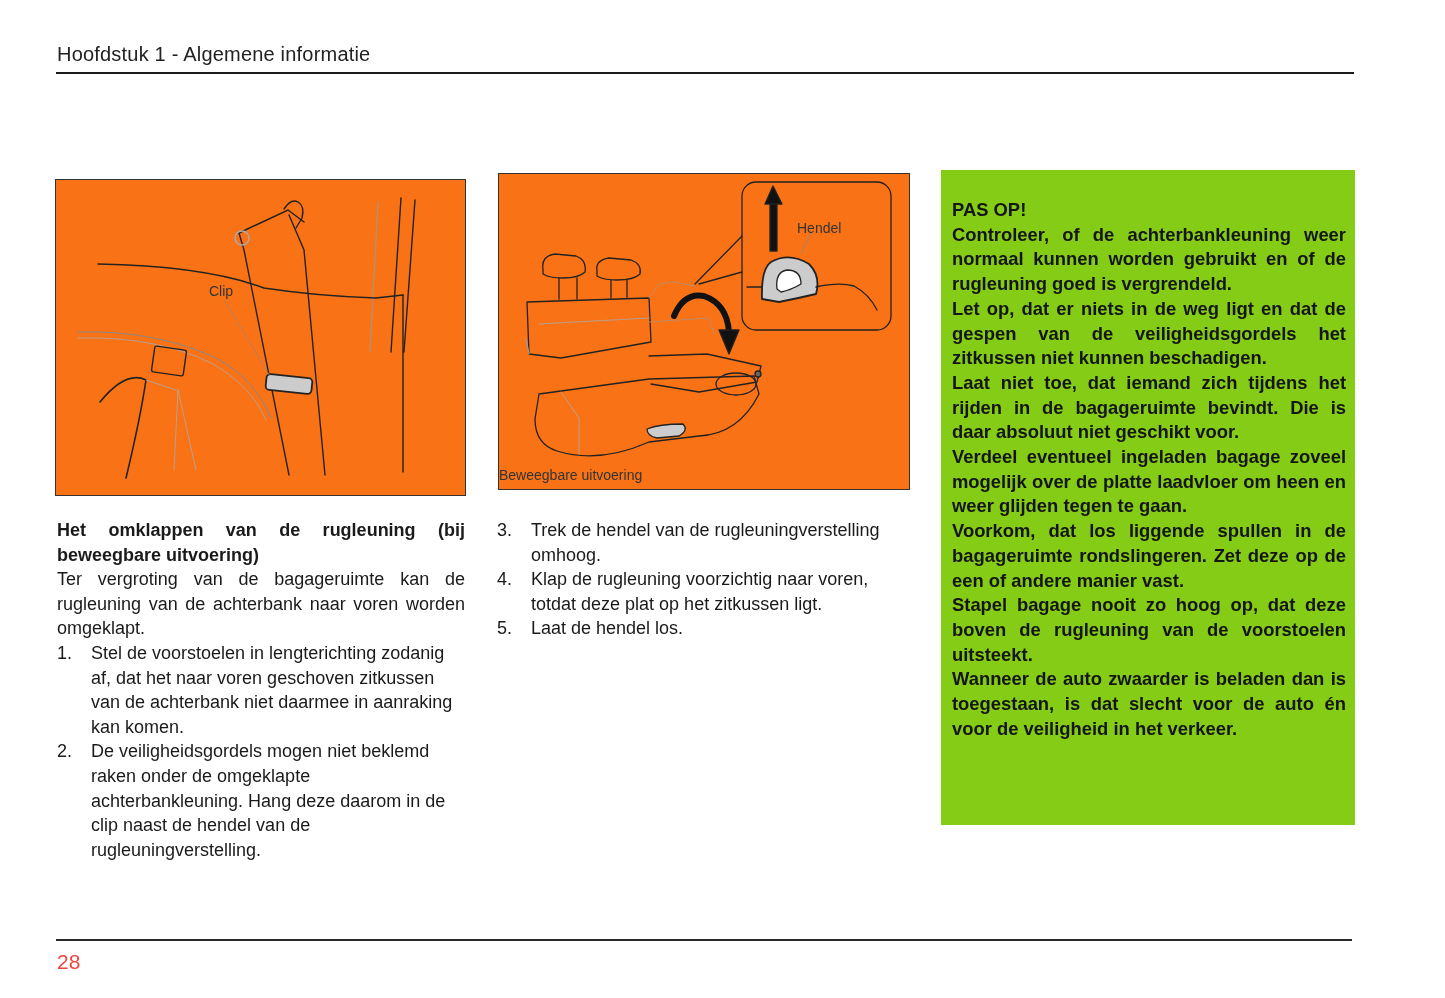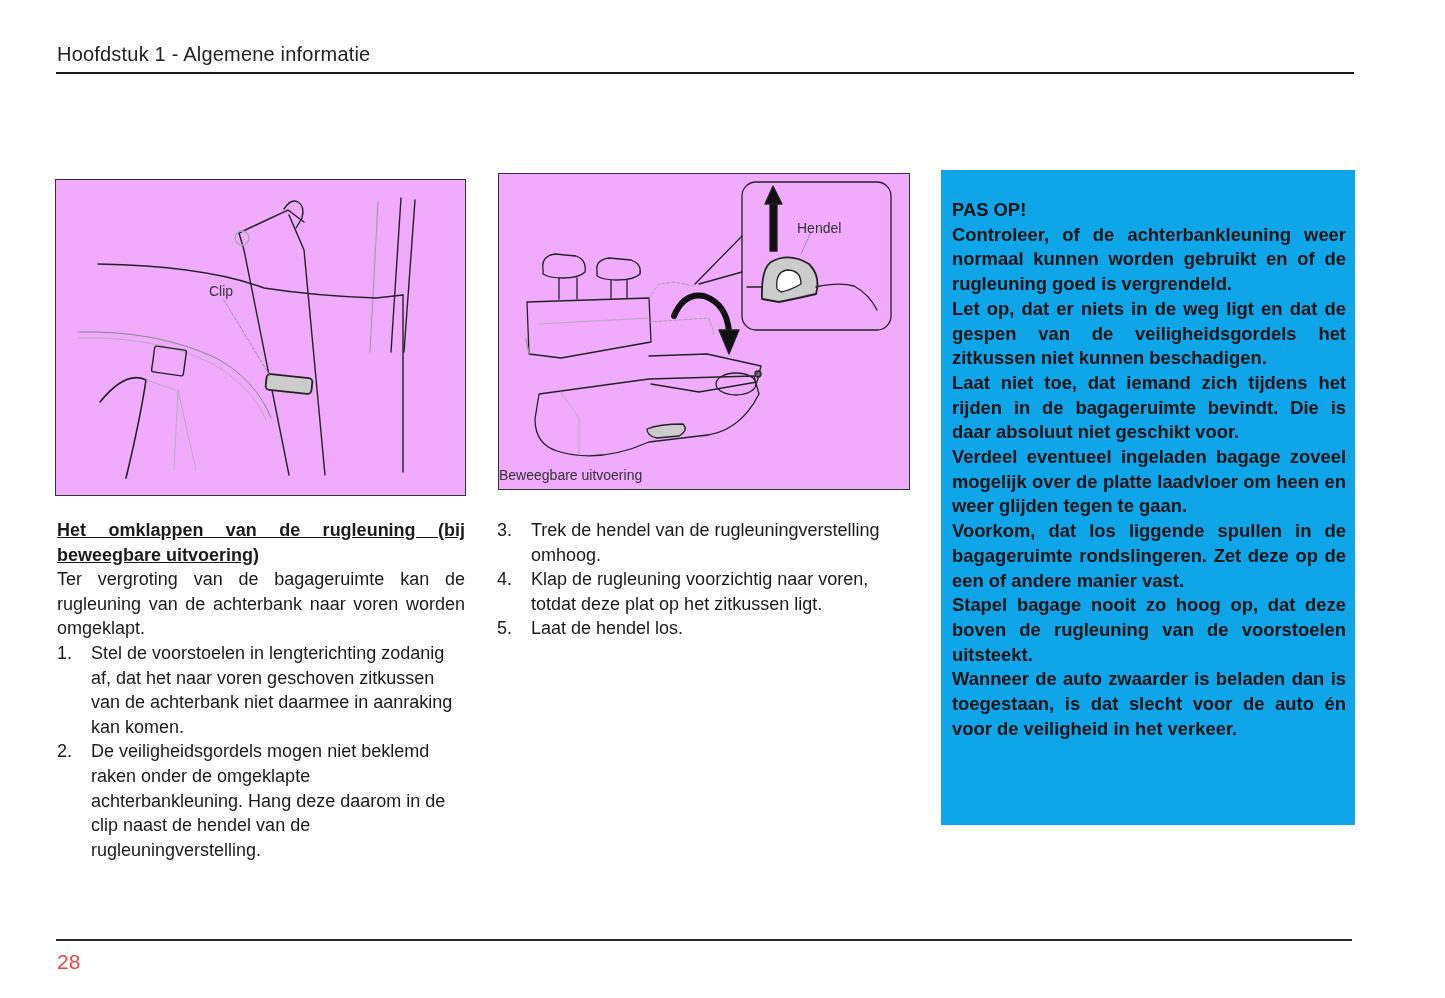--- a/index.html
+++ b/index.html
@@ -3,40 +3,40 @@
 <meta charset="utf-8">
 <style>
   html, body { margin: 0; padding: 0; background: #ffffff; }
   body { width: 1445px; height: 998px; position: relative; overflow: hidden;
          font-family: "Liberation Sans", sans-serif; color: #1a1a1a; }
   .header-title { position: absolute; left: 57px; top: 43px; font-size: 20px; letter-spacing: 0.2px; color: #222; }
   .header-rule { position: absolute; left: 56px; top: 72px; width: 1298px; height: 2px; background: #1a1a1a; }
   .footer-rule { position: absolute; left: 56px; top: 939px; width: 1296px; height: 2px; background: #2a2a2a; }
   .page-number { position: absolute; left: 57px; top: 950px; font-size: 21px; color: #ef4444; }
 
-  .figure { position: absolute; border: 1px solid #333; background: #f0abfc; }
+  .figure { position: absolute; border: 1px solid #333; background: #f97316; }
   .fig1 { left: 55px; top: 179px; width: 409px; height: 315px; }
   .fig2 { left: 498px; top: 173px; width: 410px; height: 315px; }
   .figure svg { position: absolute; left: 0; top: 0; }
   .fig-label { position: absolute; font-size: 14px; color: #333; }
   .fig1 .clip-label { left: 153px; top: 103px; }
   .fig2 .hendel-label { left: 298px; top: 46px; }
   .fig2 .caption { left: 0; width: 410px; text-align: left; top: 293px; font-size: 14px; }
 
   .col { position: absolute; font-size: 18px; line-height: 24.6px; color: #1a1a1a; }
   .col1 { left: 57px; top: 518px; width: 408px; }
   .col2 { left: 497px; top: 518px; width: 412px; }
-  .heading { font-weight: bold; text-align: justify; text-decoration: underline; }
+  .heading { font-weight: bold; text-align: justify; }
   .intro { text-align: justify; }
   ol.steps { list-style: none; margin: 0; padding: 0; }
   ol.steps li { position: relative; padding-left: 34px; }
   ol.steps li .num { position: absolute; left: 0; top: 0; }
 
   .warning-box { position: absolute; left: 941px; top: 170px; width: 414px; height: 655px;
-                 background: #0ea5e9; }
+                 background: #84cc16; }
   .warning-inner { position: absolute; left: 11px; top: 28px; width: 394px;
                    font-size: 18.4px; line-height: 24.7px; font-weight: bold; color: #151515; }
   .warning-inner p { margin: 0; text-align: justify; }
 </style>
 </head>
 <body>
 
 <div class="header-title">Hoofdstuk 1 - Algemene informatie</div>
 <div class="header-rule"></div>
 

